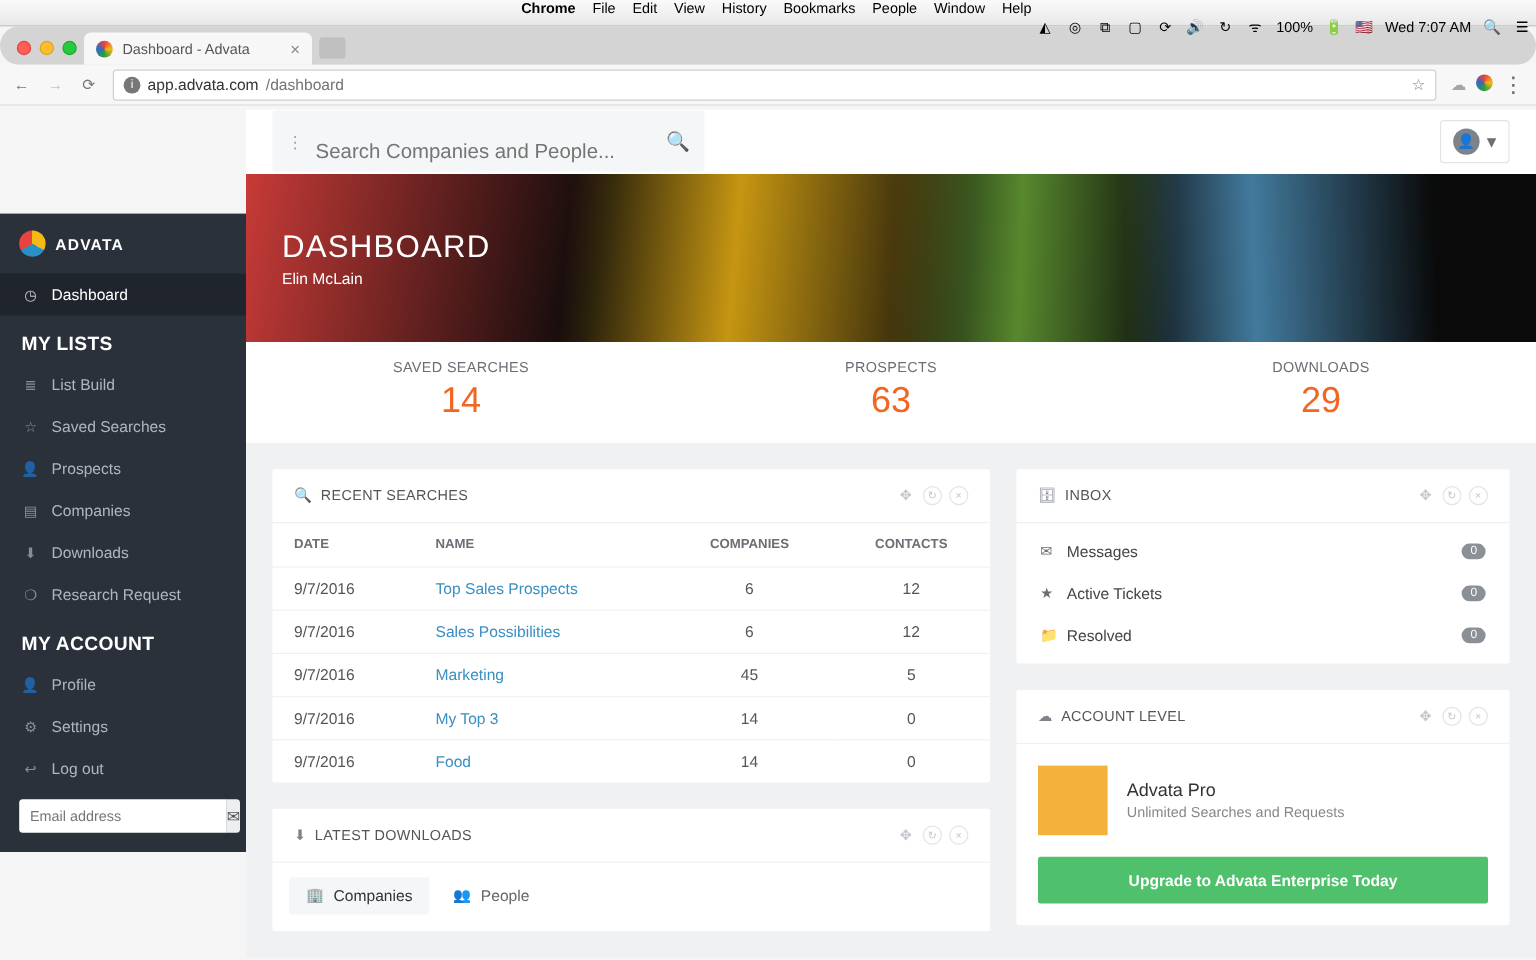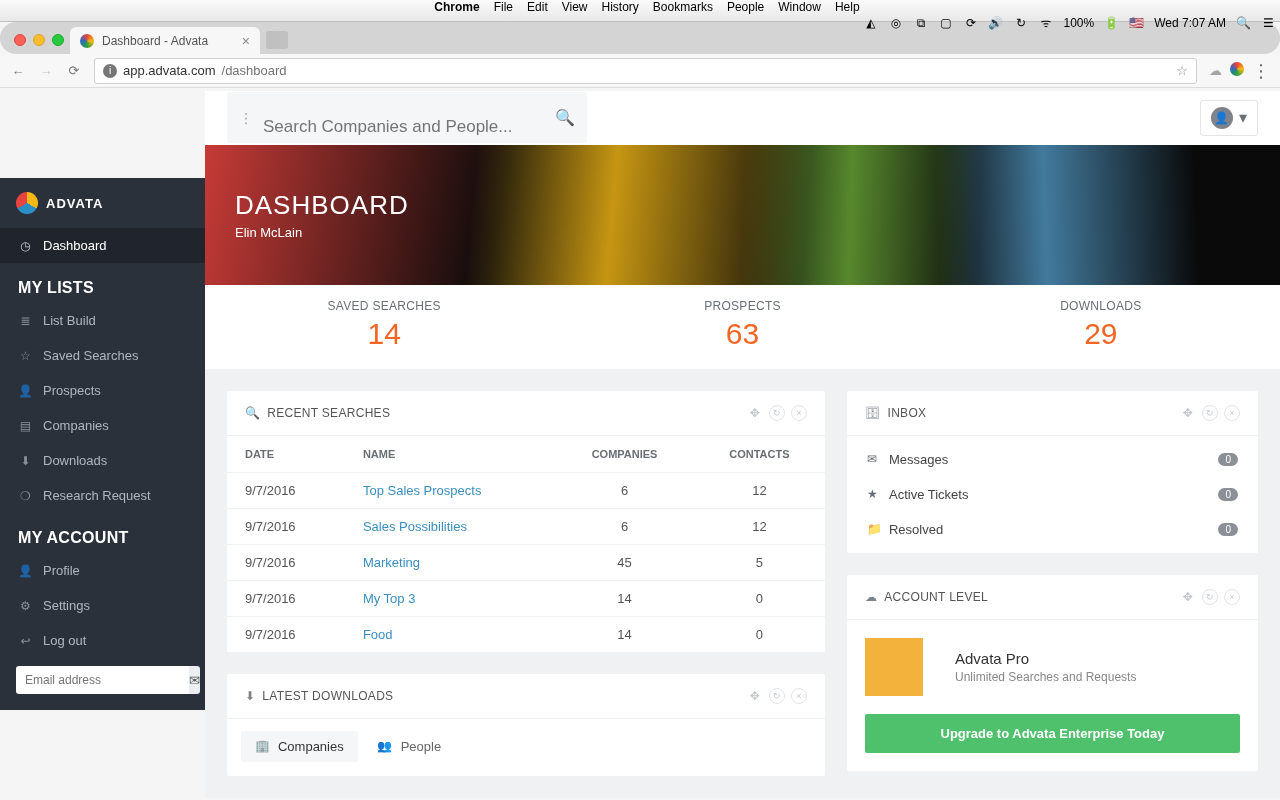--- a/index.html
+++ b/index.html
@@ -89,21 +89,21 @@
 table.search-table th.num, table.search-table td.num { text-align:center; }
 table.search-table td { padding:10px 18px; border-top:1px solid #f0f1f3; color:#555; }
 table.search-table td a { color:#3a8fc0; text-decoration:none; }
 
 .inbox-list { padding:6px 0; }
 .inbox-item { display:flex; align-items:center; padding:10px 20px; font-size:13px; color:#444; }
 .inbox-item .ic { width:22px; color:#6a6e75; font-size:12px; }
 .inbox-item .badge { margin-left:auto; background:#8b8f96; color:#fff; font-size:10px; border-radius:9px; padding:1px 7px; }
 
 .account-body { padding:18px; }
-.acct-row { display:flex; gap:32px; align-items:center; }
+.acct-row { display:flex; gap:16px; align-items:center; }
 .acct-square { width:58px; height:58px; background:#f3b23b; }
 .acct-info .name { font-size:15px; color:#333; }
 .acct-info .desc { font-size:12px; color:#888; margin-top:3px; }
 .upgrade-btn { margin-top:18px; width:100%; background:#4fc06b; color:#fff; border:none; padding:12px; font-size:13px; font-weight:600; border-radius:2px; cursor:pointer; }
 
 .tabs-row { display:flex; gap:6px; padding:12px 14px 14px; }
 .dl-tab { display:flex; align-items:center; gap:8px; padding:8px 14px; font-size:13px; color:#666; border-radius:2px; cursor:pointer; }
 .dl-tab.active { background:#f5f6f7; color:#333; }
 .dl-tab .ic { color:#a0a5ae; font-size:12px; }
 </style>

